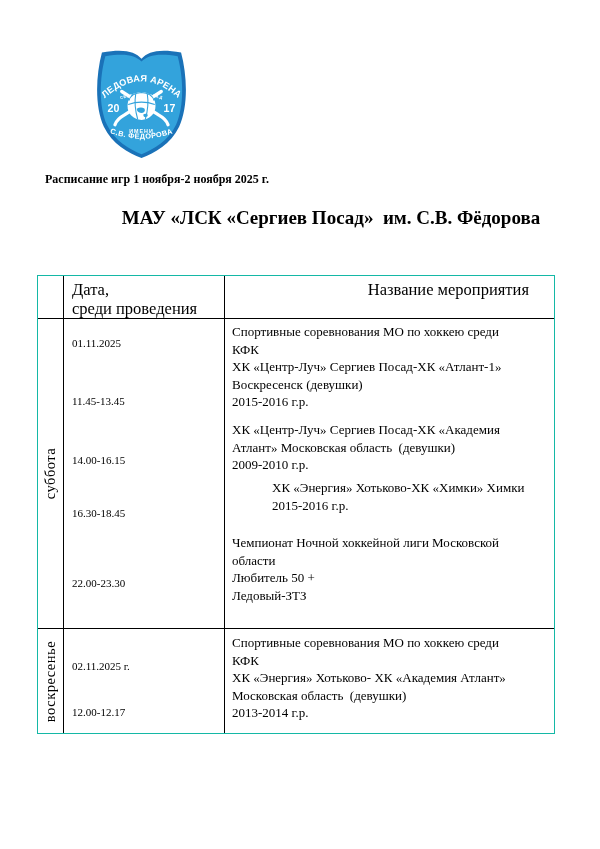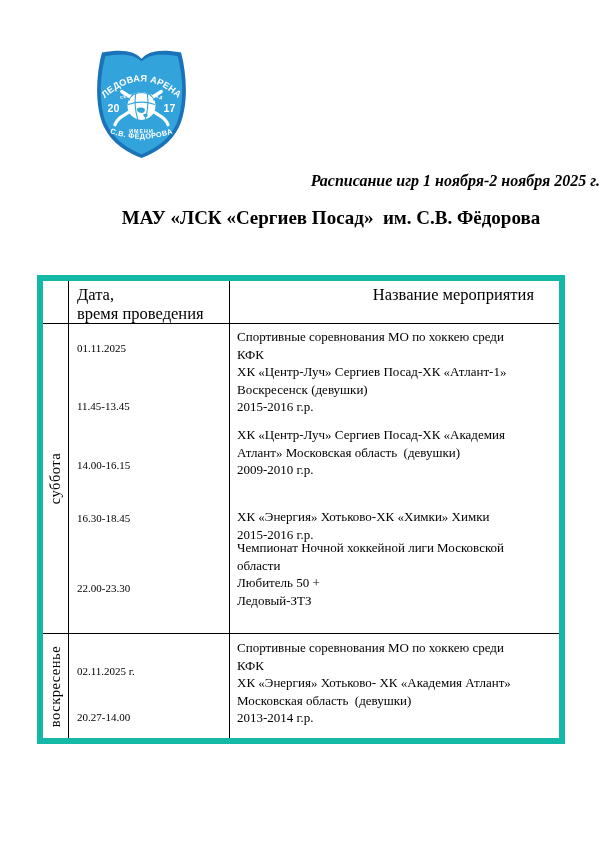--- a/index.html
+++ b/index.html
@@ -11,32 +11,32 @@
     color:#000;
     overflow:hidden;
     margin:0 auto;
   }
   
   .logo{position:absolute;left:93px;top:50px;width:97px;height:110px;}
   .logo text{font-family:"Liberation Sans", sans-serif;font-weight:bold;}
   
   .doc-title{
     position:absolute;top:172px;left:45px;right:0;
-    text-align:right;font-size:16px;font-weight:bold;font-style:italic;
+    text-align:left;font-size:12px;font-weight:bold;
     white-space:pre;
   }
   .doc-subtitle{
     position:absolute;top:207px;left:62px;right:0;
     text-align:center;font-size:19px;font-weight:bold;
     white-space:pre;
   }
   
   .schedule-table{
     position:absolute;left:37px;top:275px;width:516px;
-    border:6px solid #14b8a6;
+    border:1px solid #14b8a6;
   }
   .t-row{display:flex;border-bottom:1px solid #000;}
   .t-row:last-child{border-bottom:none;}
   .cell{box-sizing:border-box;position:relative;}
   .day-col{width:26px;border-right:1px solid #000;display:flex;align-items:center;justify-content:center;overflow:hidden;}
   .date-col{width:161px;border-right:1px solid #000;}
   .event-col{flex:1;}
   .row-header{height:42px;}
   .row-sat{height:309px;}
   .row-sun{height:104px;}
@@ -48,21 +48,21 @@
     font-size:14.5px;letter-spacing:0.5px;white-space:nowrap;
   }
   .date-abs,.time-abs{
     position:absolute;left:8px;font-size:11px;line-height:14px;white-space:pre;
   }
   .evblock{position:absolute;left:7px;right:2px;}
   .evline{font-size:13px;line-height:17.5px;white-space:pre;}
   
   .sat-date{top:17px;}
   .sat-t0{top:75px;} .sat-t1{top:134px;} .sat-t2{top:187px;} .sat-t3{top:257px;}
-  .sat-b0{top:4px;} .sat-b1{top:102px;} .sat-b2{top:184px;} .sat-b3{top:215px;}
+  .sat-b0{top:4px;} .sat-b1{top:102px;} .sat-b2{top:160px;margin-left:40px;} .sat-b3{top:215px;}
   
   .sun-date{top:6px;margin-top:24px;}
   .sun-t0{top:76px;}
   .sun-b0{top:5px;}
 </style>
 </head>
 <body>
 
 <div class="page">
 
@@ -105,21 +105,21 @@
 
   <div class="doc-title">Расписание игр 1 ноября-2 ноября 2025 г.</div>
   <div class="doc-subtitle">МАУ «ЛСК «Сергиев Посад»  им. С.В. Фёдорова</div>
 
   <div class="schedule-table">
 
     <div class="t-row row-header">
       <div class="cell day-col"></div>
       <div class="cell date-col hdr-date">
         <div>Дата,</div>
-        <div>время проведения</div>
+        <div>среди проведения</div>
       </div>
       <div class="cell event-col hdr-event">Название мероприятия</div>
     </div>
 
     <div class="t-row row-sat">
       <div class="cell day-col">
         <span class="day-label">суббота</span>
       </div>
       <div class="cell date-col">
         <div class="date-abs sat-date">01.11.2025</div>
@@ -153,21 +153,21 @@
         </div>
       </div>
     </div>
 
     <div class="t-row row-sun">
       <div class="cell day-col">
         <span class="day-label">воскресенье</span>
       </div>
       <div class="cell date-col">
         <div class="date-abs sun-date">02.11.2025 г.</div>
-        <div class="time-abs sun-t0">20.27-14.00</div>
+        <div class="time-abs sun-t0">12.00-12.17</div>
       </div>
       <div class="cell event-col">
         <div class="evblock sun-b0">
           <div class="evline">Спортивные соревнования МО по хоккею среди</div>
           <div class="evline">КФК</div>
           <div class="evline">ХК «Энергия» Хотьково- ХК «Академия Атлант»</div>
           <div class="evline">Московская область  (девушки)</div>
           <div class="evline">2013-2014 г.р.</div>
         </div>
       </div>

